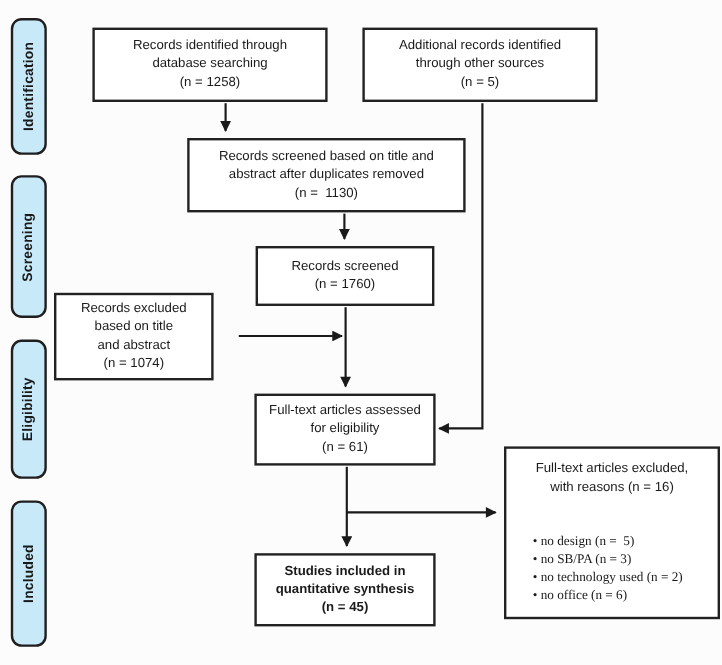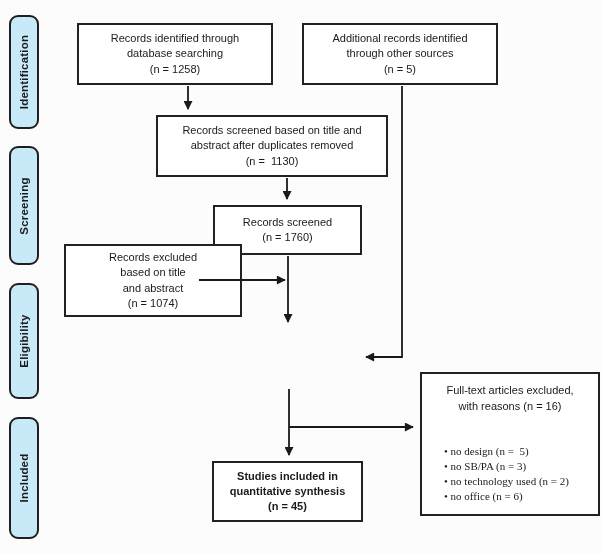--- a/index.html
+++ b/index.html
@@ -95,27 +95,32 @@
     <div class="txt">Records screened based on title and
 abstract after duplicates removed
 (n = &nbsp;1130)</div>
   </div>
 
   <div class="fbox" style="left:213px;top:205px;width:149px;height:50px;">
     <div class="txt">Records screened
 (n = 1760)</div>
   </div>
 
-  <div class="fbox" style="left:45px;top:244px;width:178px;height:73px;margin-left:19px;">
+  <div class="fbox" style="left:45px;top:244px;width:133px;height:73px;">
     <div class="txt">Records excluded
 based on title
 and abstract
 (n = 1074)</div>
   </div>
 
+  <div class="fbox" style="left:212px;top:328px;width:151px;height:60px;">
+    <div class="txt">Full-text articles assessed
+for eligibility
+(n = 61)</div>
+  </div>
 
   <div class="fbox reasons" style="left:420px;top:372px;width:180px;height:144px;gap:29px;">
     <div class="head">Full-text articles excluded,
 with reasons (n = 16)</div>
     <div class="list">
       <span>• no design (n = &nbsp;5)</span>
       <span>• no SB/PA (n = 3)</span>
       <span>• no technology used (n = 2)</span>
       <span>• no office (n = 6)</span>
     </div>

